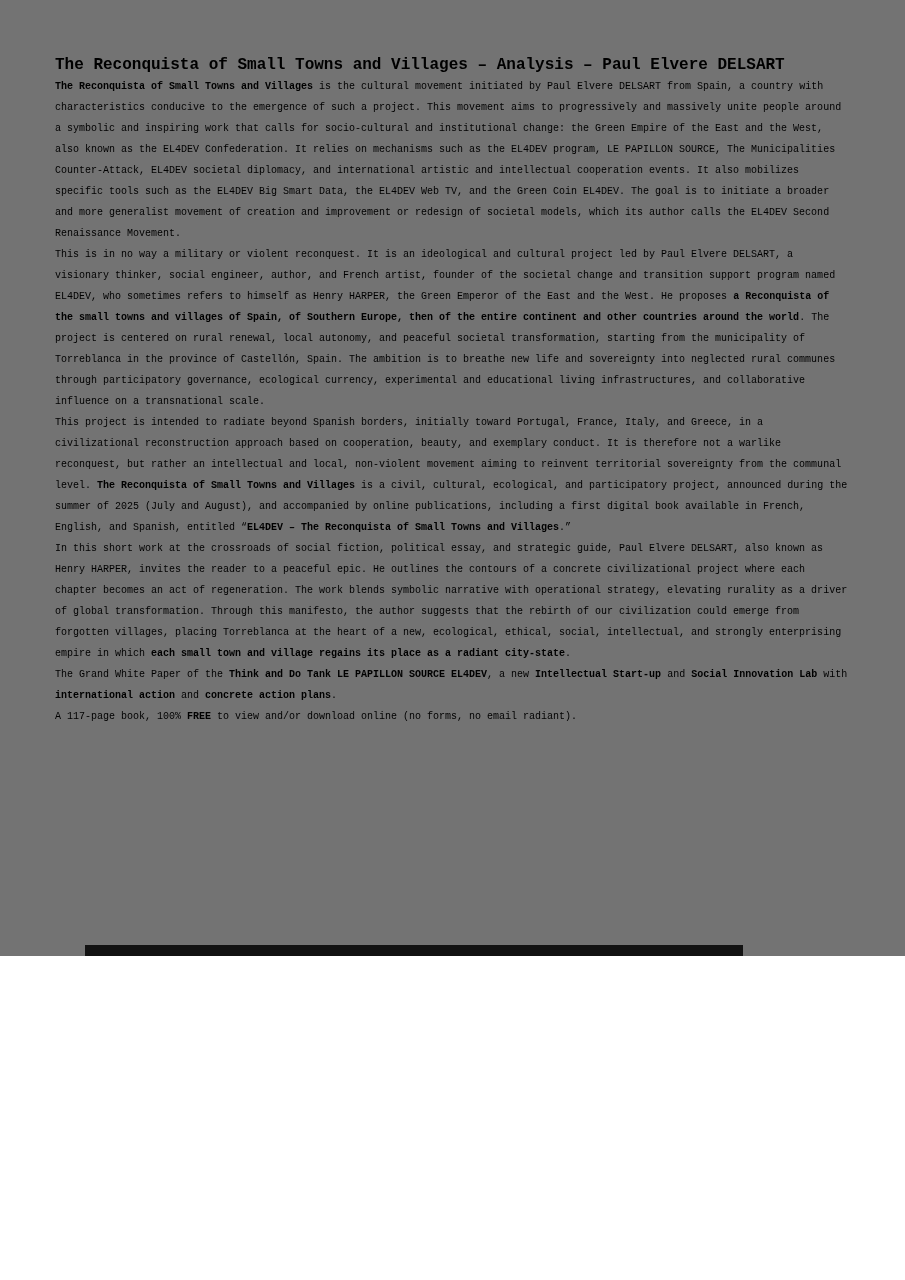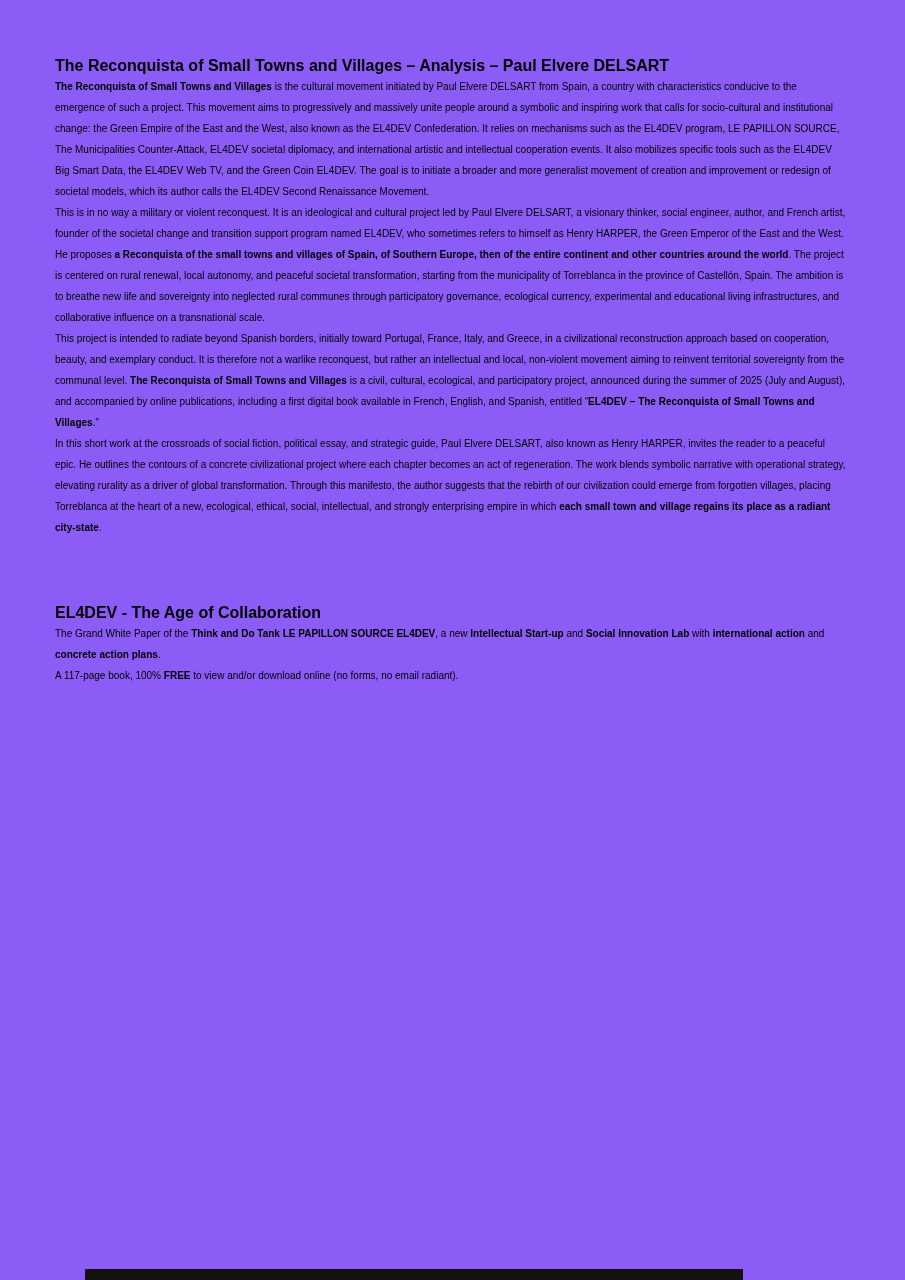--- a/index.html
+++ b/index.html
@@ -3,24 +3,24 @@
 <meta charset="utf-8">
 <style>
   html, body {
     margin: 0;
     padding: 0;
     background: #ffffff;
   }
   .doc-page {
     position: relative;
     width: 905px;
-    height: 1280px;
-    background: #8b5cf6;
+    height: 956px;
+    background: #737373;
     overflow: hidden;
-    font-family: Liberation Sans, sans-serif;
+    font-family: Liberation Mono, monospace;
     color: #000000;
   }
   .doc-content {
     position: absolute;
     left: 55px;
     top: 55px;
     width: 793px;
   }
   .doc-heading {
     margin: 0;
@@ -58,21 +58,20 @@
 
 
     <p class="doc-para gap-section"><span class="b">The Reconquista of Small Towns and Villages</span><span> is the cultural movement initiated by Paul Elvere DELSART from Spain, a country with characteristics conducive to the emergence of such a project. This movement aims to progressively and massively unite people around a symbolic and inspiring work that calls for socio-cultural and institutional change: the Green Empire of the East and the West, also known as the EL4DEV Confederation. It relies on mechanisms such as the EL4DEV program, LE PAPILLON SOURCE, The Municipalities Counter-Attack, EL4DEV societal diplomacy, and international artistic and intellectual cooperation events. It also mobilizes specific tools such as the EL4DEV Big Smart Data, the EL4DEV Web TV, and the Green Coin EL4DEV. The goal is to initiate a broader and more generalist movement of creation and improvement or redesign of societal models, which its author calls the EL4DEV Second Renaissance Movement.</span></p>
 
     <p class="doc-para gap-para"><span>This is in no way a military or violent reconquest. It is an ideological and cultural project led by Paul Elvere DELSART, a visionary thinker, social engineer, author, and French artist, founder of the societal change and transition support program named EL4DEV, who sometimes refers to himself as Henry HARPER, the Green Emperor of the East and the West. He proposes </span><span class="b">a Reconquista of the small towns and villages of Spain, of Southern Europe, then of the entire continent and other countries around the world</span><span>. The project is centered on rural renewal, local autonomy, and peaceful societal transformation, starting from the municipality of Torreblanca in the province of Castellón, Spain. The ambition is to breathe new life and sovereignty into neglected rural communes through participatory governance, ecological currency, experimental and educational living infrastructures, and collaborative influence on a transnational scale.</span></p>
 
     <p class="doc-para gap-para"><span>This project is intended to radiate beyond Spanish borders, initially toward Portugal, France, Italy, and Greece, in a civilizational reconstruction approach based on cooperation, beauty, and exemplary conduct. It is therefore not a warlike reconquest, but rather an intellectual and local, non-violent movement aiming to reinvent territorial sovereignty from the communal level. </span><span class="b">The Reconquista of Small Towns and Villages</span><span> is a civil, cultural, ecological, and participatory project, announced during the summer of 2025 (July and August), and accompanied by online publications, including a first digital book available in French, English, and Spanish, entitled “</span><span class="b">EL4DEV – The Reconquista of Small Towns and Villages</span><span>.”</span></p>
 
     <p class="doc-para gap-para"><span>In this short work at the crossroads of social fiction, political essay, and strategic guide, Paul Elvere DELSART, also known as Henry HARPER, invites the reader to a peaceful epic. He outlines the contours of a concrete civilizational project where each chapter becomes an act of regeneration. The work blends symbolic narrative with operational strategy, elevating rurality as a driver of global transformation. Through this manifesto, the author suggests that the rebirth of our civilization could emerge from forgotten villages, placing Torreblanca at the heart of a new, ecological, ethical, social, intellectual, and strongly enterprising empire in which </span><span class="b">each small town and village regains its place as a radiant city-state</span><span>.</span></p>
 
-    <h2 class="doc-heading gap-section">EL4DEV - The Age of Collaboration</h2>
 
     <p class="doc-para gap-section"><span>The Grand White Paper of the </span><span class="b">Think and Do Tank LE PAPILLON SOURCE EL4DEV</span><span>, a new </span><span class="b">Intellectual Start-up</span><span> and </span><span class="b">Social Innovation Lab</span><span> with </span><span class="b">international action</span><span> and </span><span class="b">concrete action plans</span><span>.</span></p>
 
     <p class="doc-para gap-para"><span>A 117-page book, 100% </span><span class="b">FREE</span><span> to view and/or download online (no forms, no email radiant).</span></p>
 
   </div>
 
   <div class="bottom-bar" style="background: rgb(18, 18, 18);"></div>
 </div>
 

